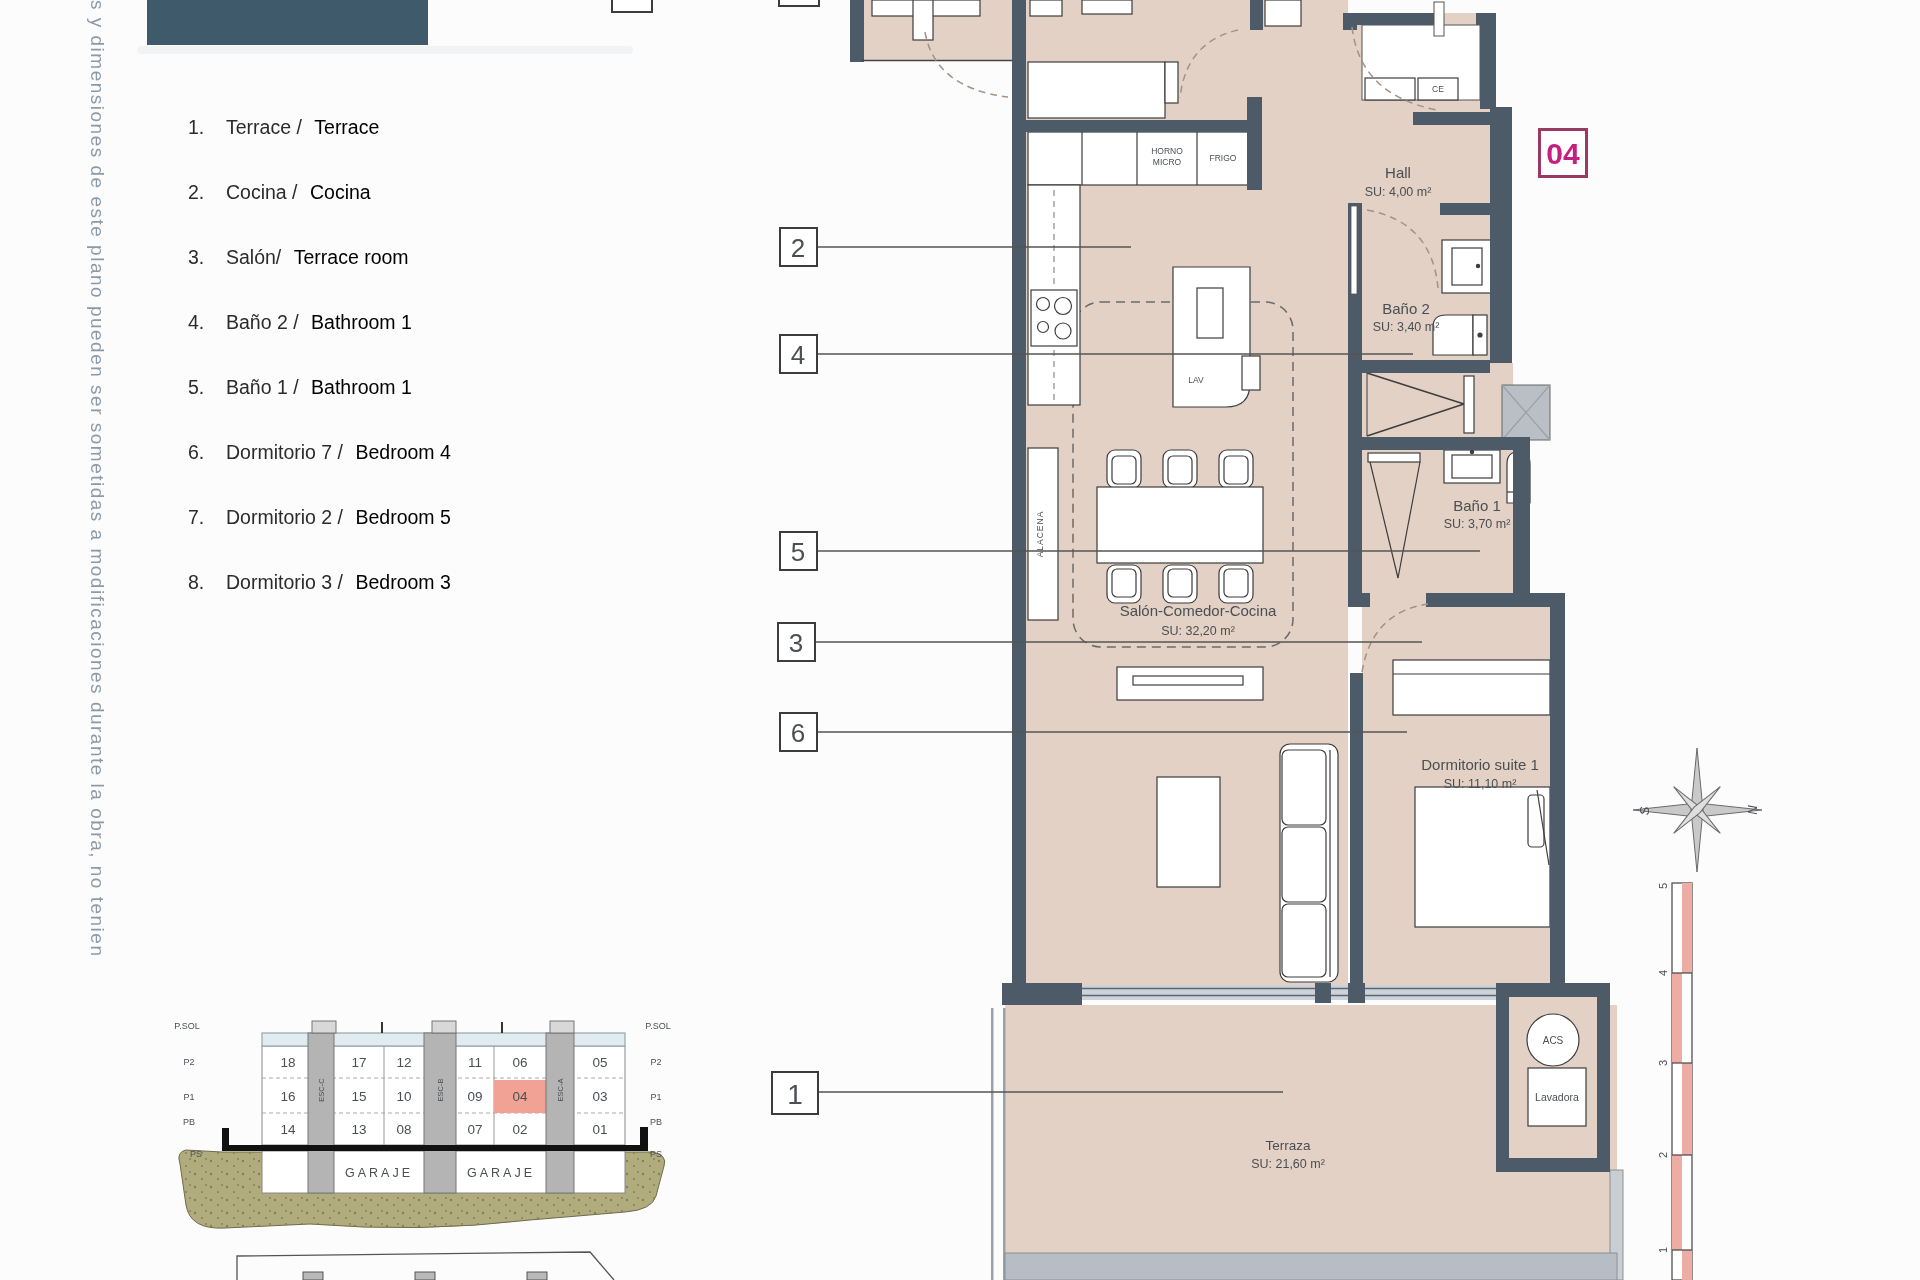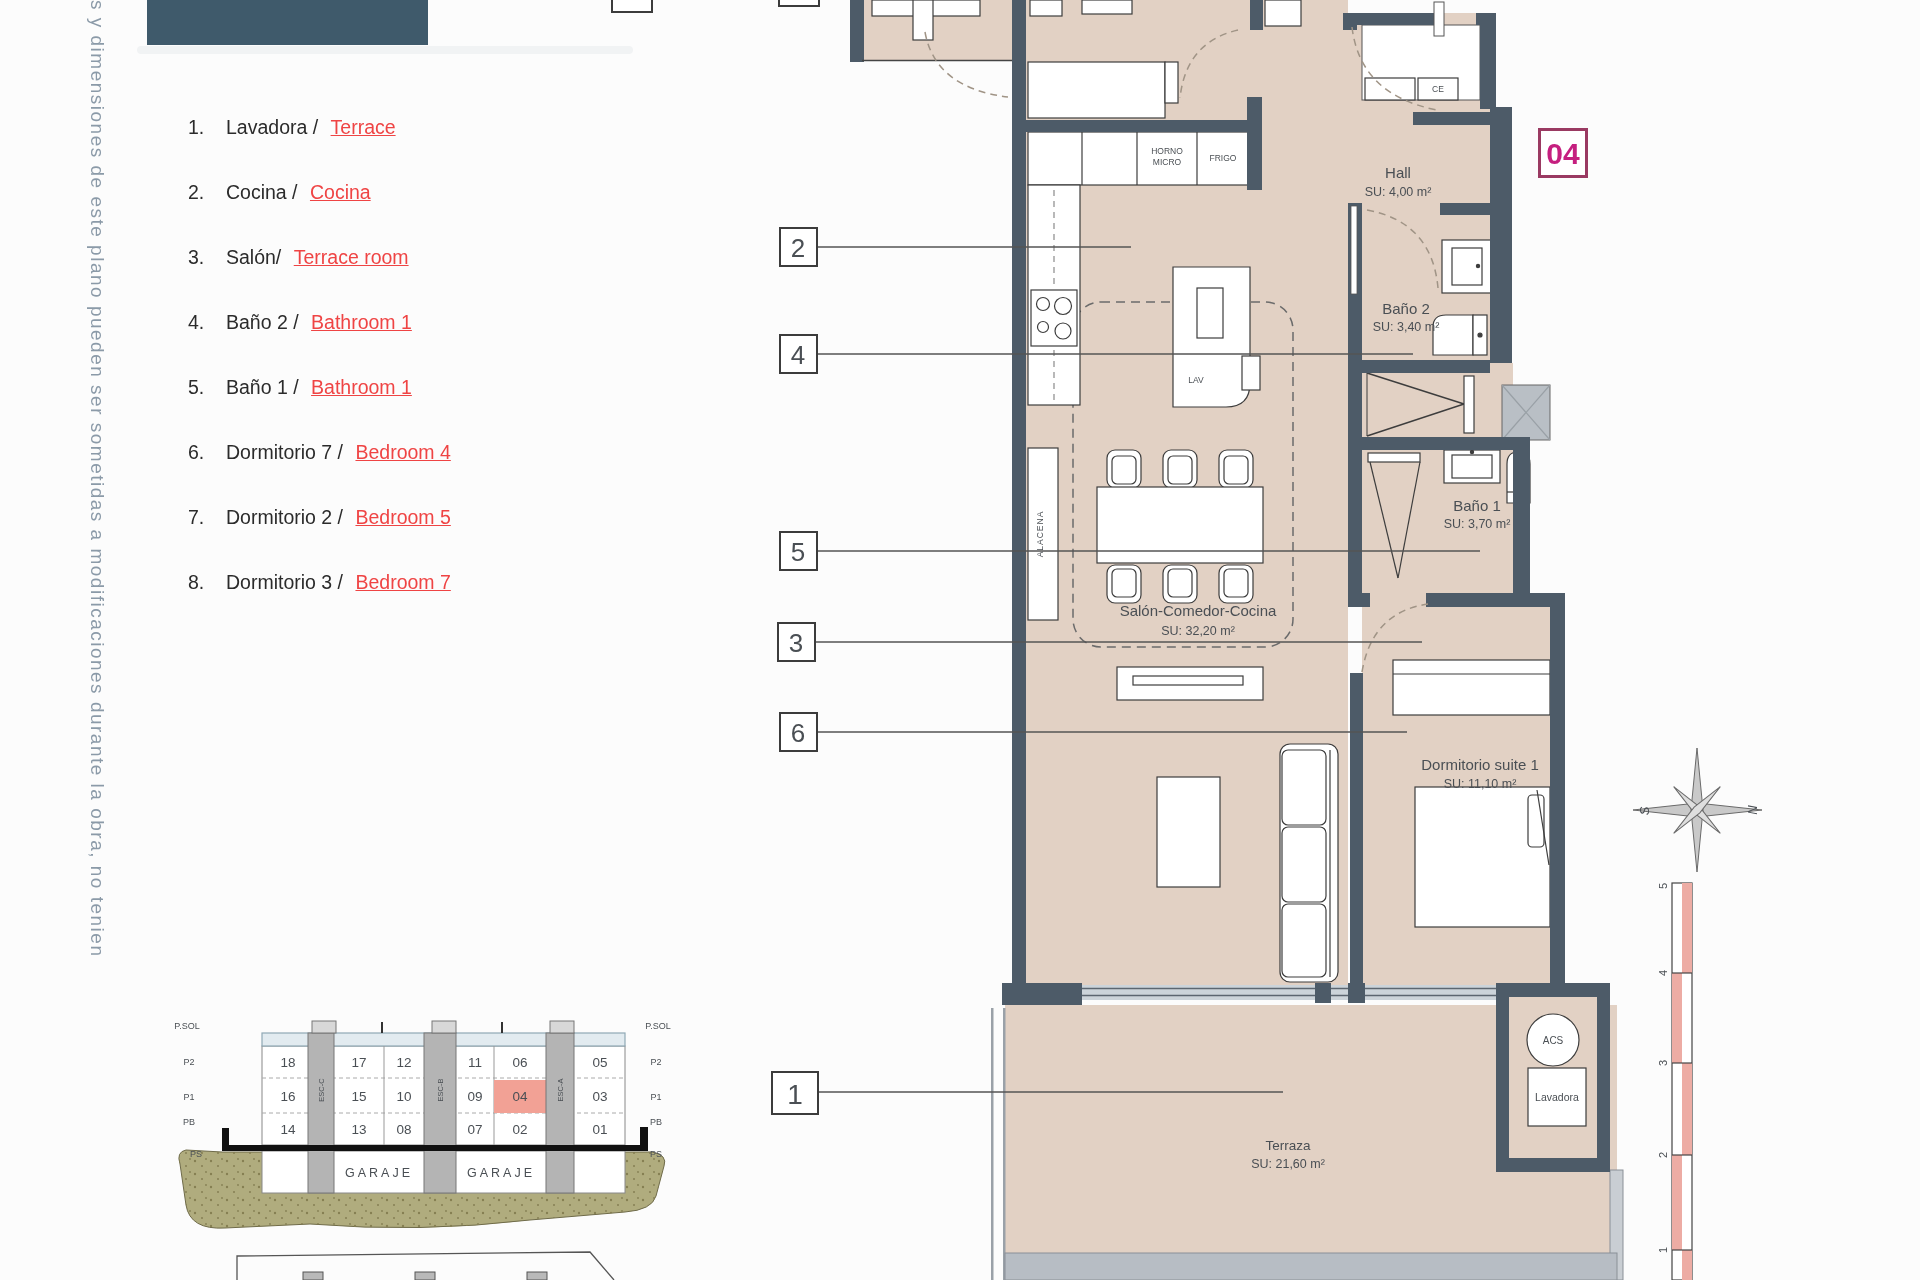--- a/index.html
+++ b/index.html
@@ -13,21 +13,21 @@
     position:absolute;left:0;top:0;width:1280px;height:38px;
     transform:translateX(108px) rotate(90deg);transform-origin:0 0;
     font-size:19px;letter-spacing:1.5px;color:#8b9aa8;white-space:nowrap;
   }
   .teal-box{position:absolute;left:147px;top:0;width:281px;height:45px;background:#3f5a6b;}
   .light-band{position:absolute;left:137px;top:46px;width:496px;height:8px;background:#f1f3f4;border-radius:4px;}
   .legend{position:absolute;left:188px;top:116px;font-size:19.5px;color:#2b2b2b;}
   .legend .row{height:65px;display:flex;align-items:flex-start;}
   .legend .num{width:38px;flex:0 0 38px;}
   .legend .es{white-space:pre;}
-  .legend .en{color:#ef4444;margin-left:7px;text-decoration:underline;}
+  .legend .en{color:#000000;margin-left:7px;}
   .badge{
     position:absolute;left:1538px;top:128px;width:50px;height:50px;box-sizing:border-box;
     border:3px solid #9a3a62;background:#fff;color:#c51f7f;
     font-size:30px;font-weight:700;text-align:center;line-height:45px;
   }
 </style>
 </head>
 <body>
 
 <svg viewBox="0 0 1920 1280" width="1920" height="1280">
@@ -393,21 +393,21 @@
   </g>
 </svg>
 
 <div class="vtext">s y dimensiones de este plano pueden ser sometidas a modificaciones durante la obra, no tenien</div>
 <div class="teal-box"></div>
 <div class="light-band"></div>
 
 <div class="legend">
   <div class="row">
     <span class="num">1.</span>
-      <span class="es">Lavadora / </span>
+      <span class="es">Terrace / </span>
       <span class="en">Terrace</span>
   </div>
   <div class="row">
     <span class="num">2.</span>
       <span class="es">Cocina / </span>
       <span class="en">Cocina</span>
   </div>
   <div class="row">
     <span class="num">3.</span>
       <span class="es">Salón/ </span>
@@ -429,17 +429,17 @@
       <span class="en">Bedroom 4</span>
   </div>
   <div class="row">
     <span class="num">7.</span>
       <span class="es">Dormitorio 2 / </span>
       <span class="en">Bedroom 5</span>
   </div>
   <div class="row">
     <span class="num">8.</span>
       <span class="es">Dormitorio 3 / </span>
-      <span class="en">Bedroom 7</span>
+      <span class="en">Bedroom 3</span>
   </div>
 </div>
 
 <div class="badge">04</div>
 
 </body></html>

